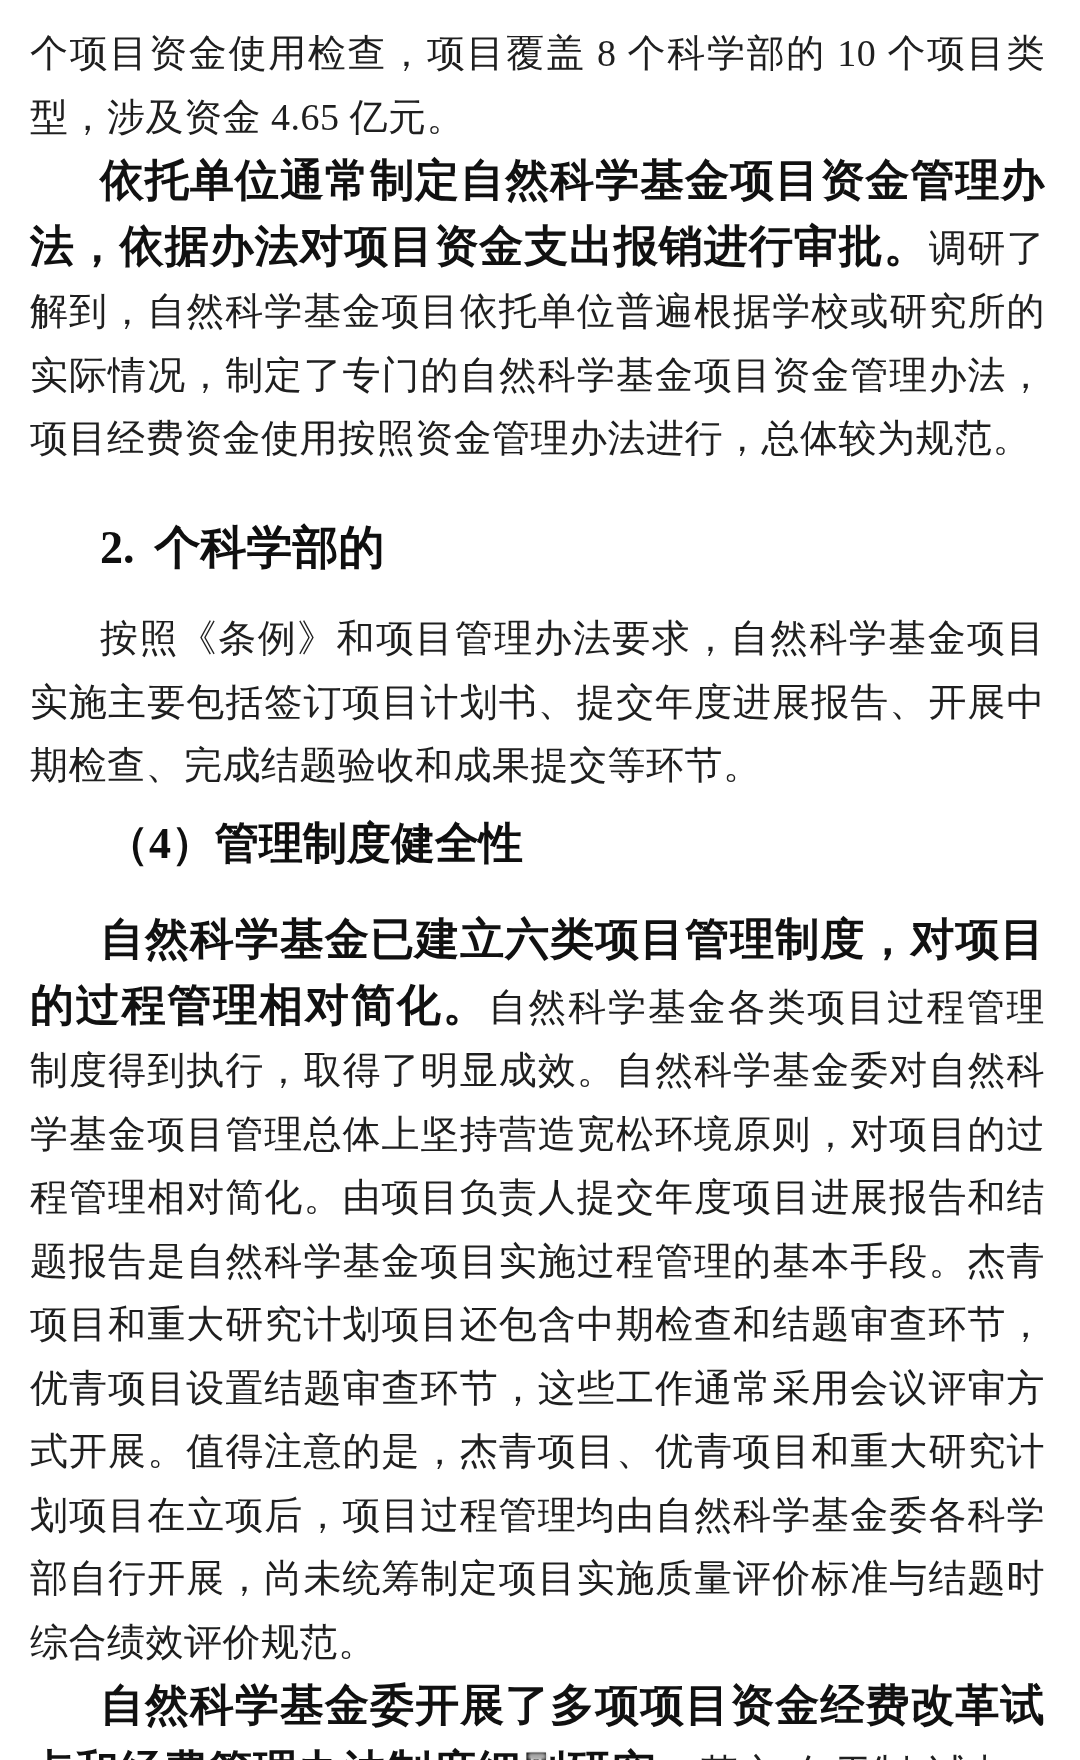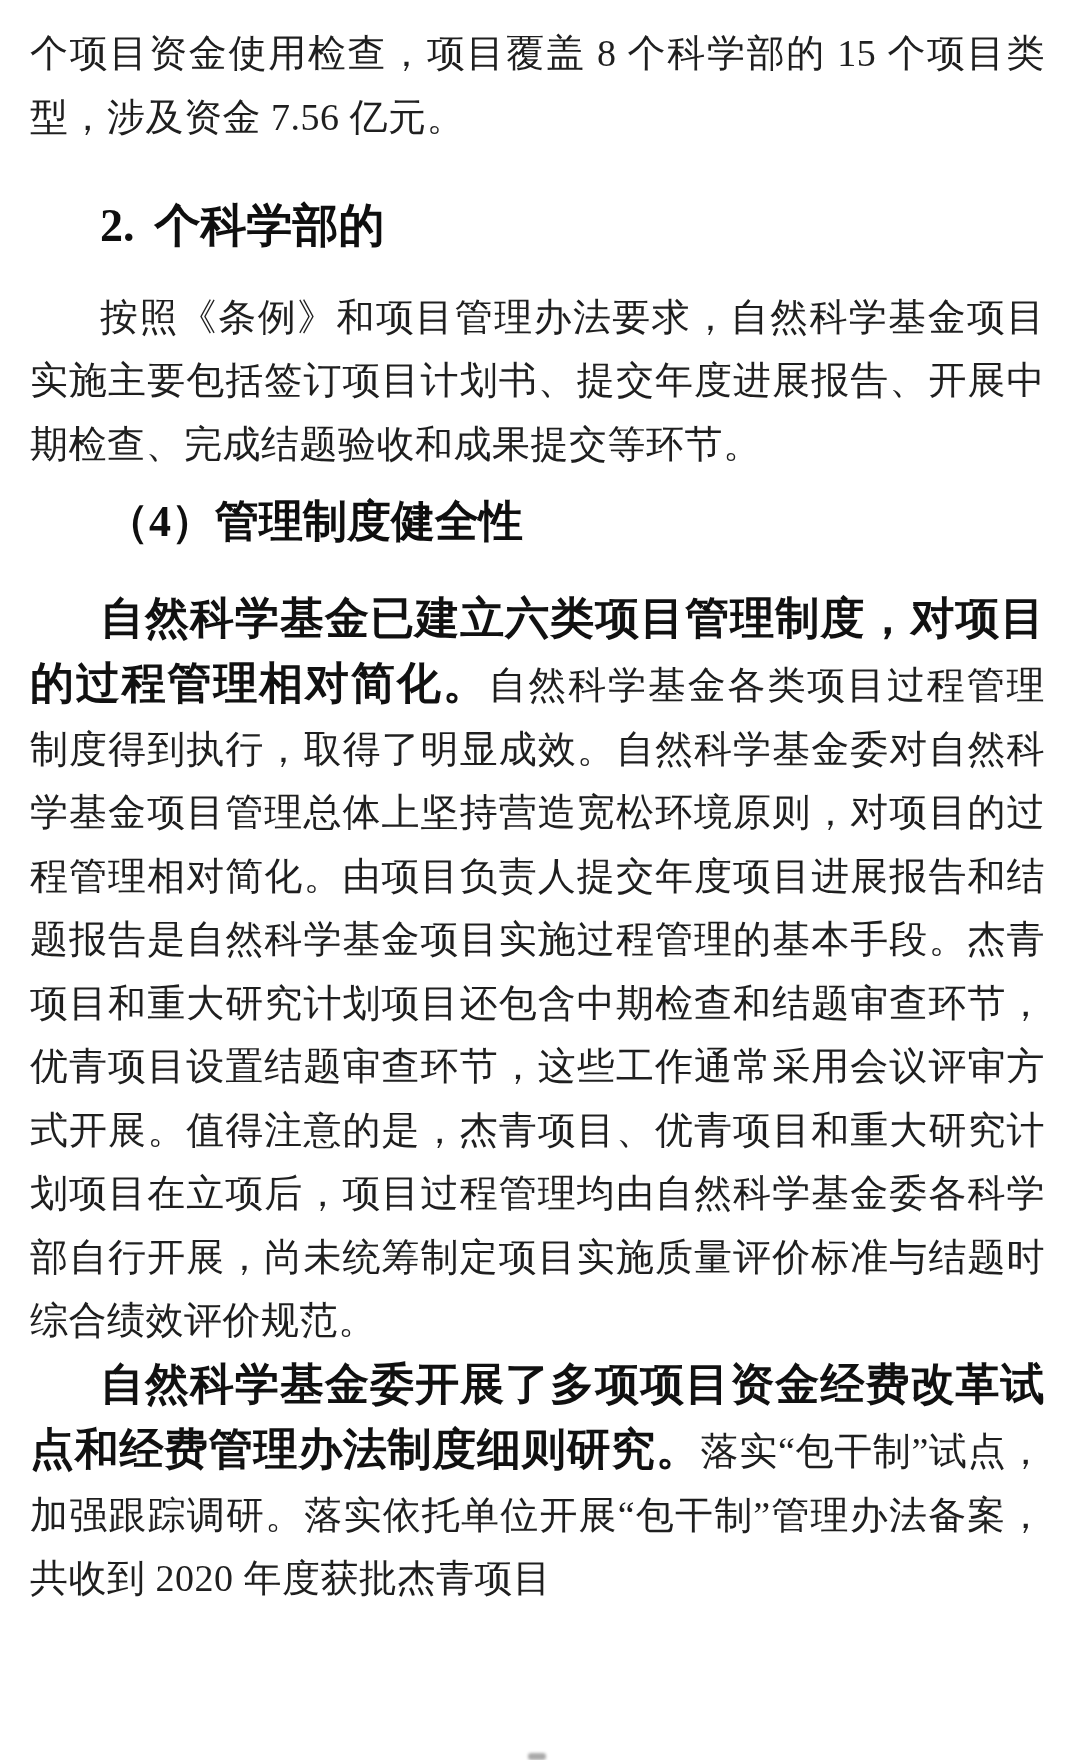--- a/index.html
+++ b/index.html
@@ -59,22 +59,23 @@
     background: #a9a9a9;
     border-radius: 3px;
     filter: blur(1.5px);
   }
 </style>
 </head>
 <body>
 
 <div class="page">
 
-  <p class="para"><span class="r">个项目资金使用检查，项目覆盖 8 个科学部的 15 个项目类型，涉及资金 7.56 亿元。</span></p>
+  <p class="para"><span class="r">个项目资金使用检查，项目覆盖 8 个科学部的 10 个项目类型，涉及资金 4.65 亿元。</span></p>
 
+  <p class="para indent"><span class="b">依托单位通常制定自然科学基金项目资金管理办法，依据办法对项目资金支出报销进行审批。</span><span class="r">调研了解到，自然科学基金项目依托单位普遍根据学校或研究所的实际情况，制定了专门的自然科学基金项目资金管理办法，项目经费资金使用按照资金管理办法进行，总体较为规范。</span></p>
 
   <h2 class="h-section"><span class="hnum">2.</span><span>个科学部的</span></h2>
 
   <p class="para indent"><span class="r">按照《条例》和项目管理办法要求，自然科学基金项目实施主要包括签订项目计划书、提交年度进展报告、开展中期检查、完成结题验收和成果提交等环节。</span></p>
 
   <h3 class="h-subsection"><span>（4）管理制度健全性</span></h3>
 
   <p class="para indent"><span class="b">自然科学基金已建立六类项目管理制度，对项目的过程管理相对简化。</span><span class="r">自然科学基金各类项目过程管理制度得到执行，取得了明显成效。自然科学基金委对自然科学基金项目管理总体上坚持营造宽松环境原则，对项目的过程管理相对简化。由项目负责人提交年度项目进展报告和结题报告是自然科学基金项目实施过程管理的基本手段。杰青项目和重大研究计划项目还包含中期检查和结题审查环节，优青项目设置结题审查环节，这些工作通常采用会议评审方式开展。值得注意的是，杰青项目、优青项目和重大研究计划项目在立项后，项目过程管理均由自然科学基金委各科学部自行开展，尚未统筹制定项目实施质量评价标准与结题时综合绩效评价规范。</span></p>
 
   <p class="para indent"><span class="b">自然科学基金委开展了多项项目资金经费改革试点和经费管理办法制度细则研究。</span><span class="r">落实“包干制”试点，加强跟踪调研。落实依托单位开展“包干制”管理办法备案，共收到 2020 年度获批杰青项目</span></p>

